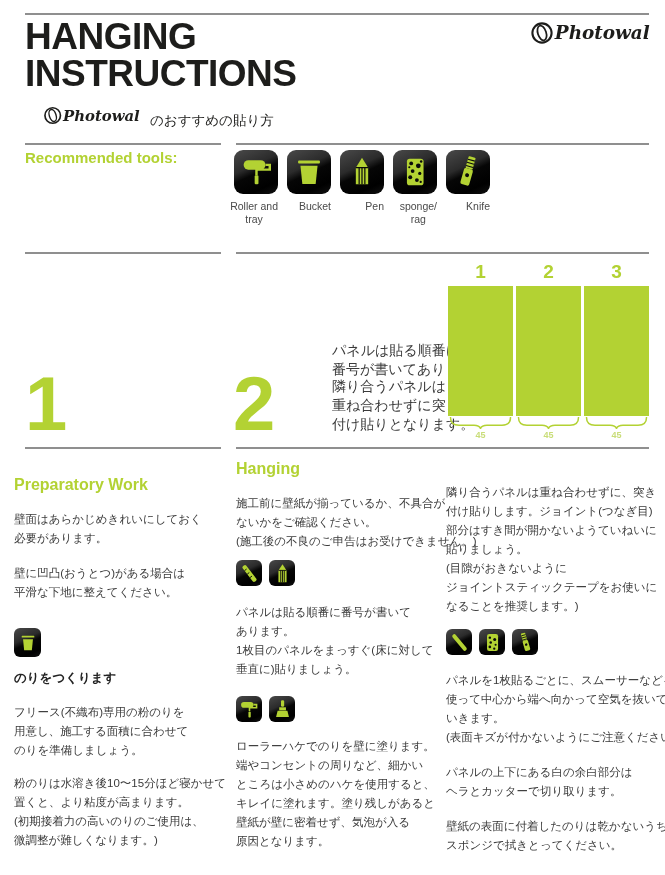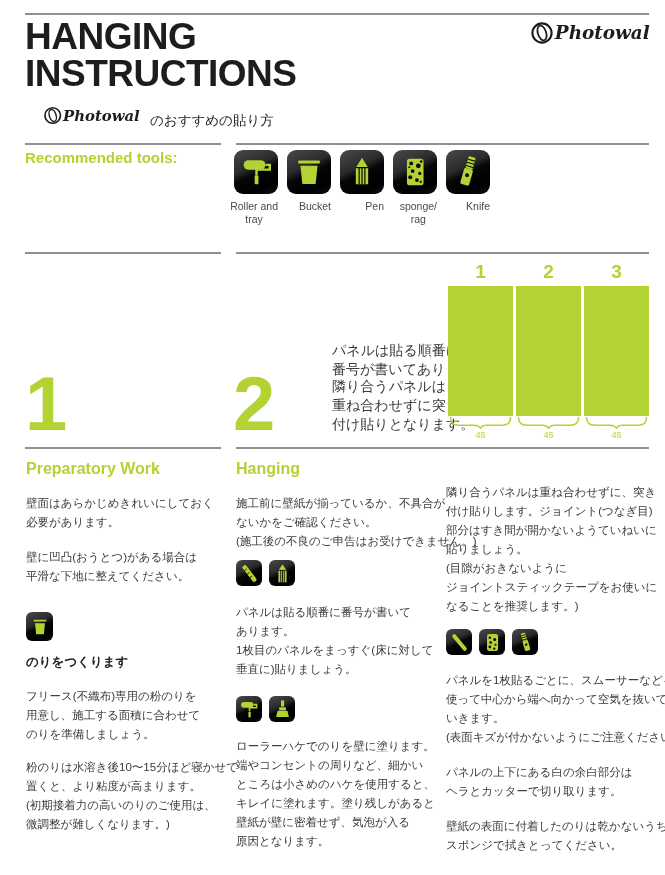--- a/index.html
+++ b/index.html
@@ -31,21 +31,21 @@
   .panel-note{position:absolute;left:332px;font-size:14px;line-height:19px;color:var(--body-text);white-space:pre;margin-top:47px;}
   .note-1{top:294px;} .note-2{top:330px;}
   .panels{position:absolute;left:448px;top:261px;display:flex;gap:3px;}
   .panel{width:65px;display:flex;flex-direction:column;align-items:center;}
   .panel-number{font-size:19px;font-weight:700;color:var(--accent);line-height:22px;margin-bottom:3px;}
   .panel-rect{width:65px;height:130px;background:var(--accent);}
   .brace{margin-top:1px;}
   .panel-width-label{margin-top:1px;font-size:9px;font-weight:700;color:var(--accent-light);}
   
   .col{position:absolute;top:448px;}
-  .col-1{left:26px;width:200px;} .col-2{left:236px;width:212px;} .col-3{left:446px;width:210px;}
+  .col-1{left:14px;width:200px;margin-top:16px;} .col-2{left:236px;width:212px;} .col-3{left:446px;width:210px;}
   .col-heading{margin:12px 0 0;font-size:16px;font-weight:700;color:var(--accent);}
   .para{margin:16px 0 0;font-size:11.5px;line-height:19px;color:var(--body-text);white-space:pre;}
   .sub-head{margin:13px 0 0;font-size:12.5px;font-weight:700;color:#222;}
   .icon-row{display:flex;gap:7px;}
   .tile-sm{width:26px;height:26px;border-radius:6px;flex:0 0 auto;
     background:linear-gradient(155deg,#4a4a4a 0%,#2b2b2b 38%,#060606 52%,#000 80%,#111 100%);
     display:flex;align-items:center;justify-content:center;}
   .mt-glue{margin-top:26px;} .mt-icons2a{margin-top:9px;} .mt-icons2b{margin-top:17px;}
   .mt-first3{margin-top:35px;} .mt-icons3{margin-top:13px;}
   .p-after-icons{margin-top:15px;}

